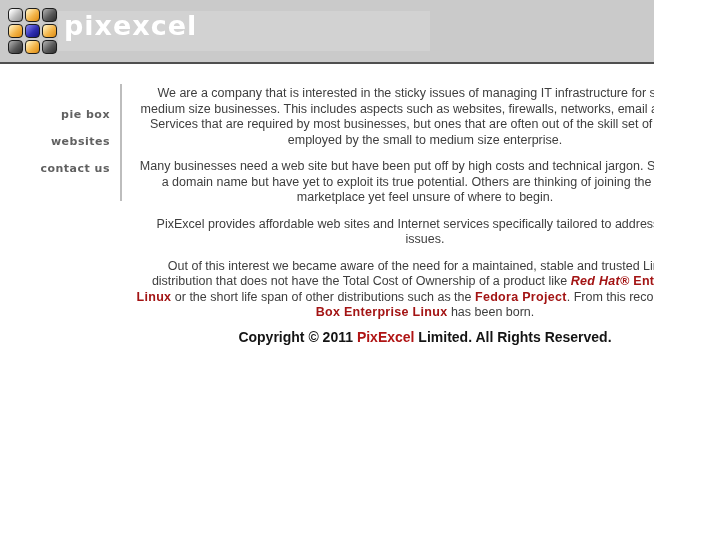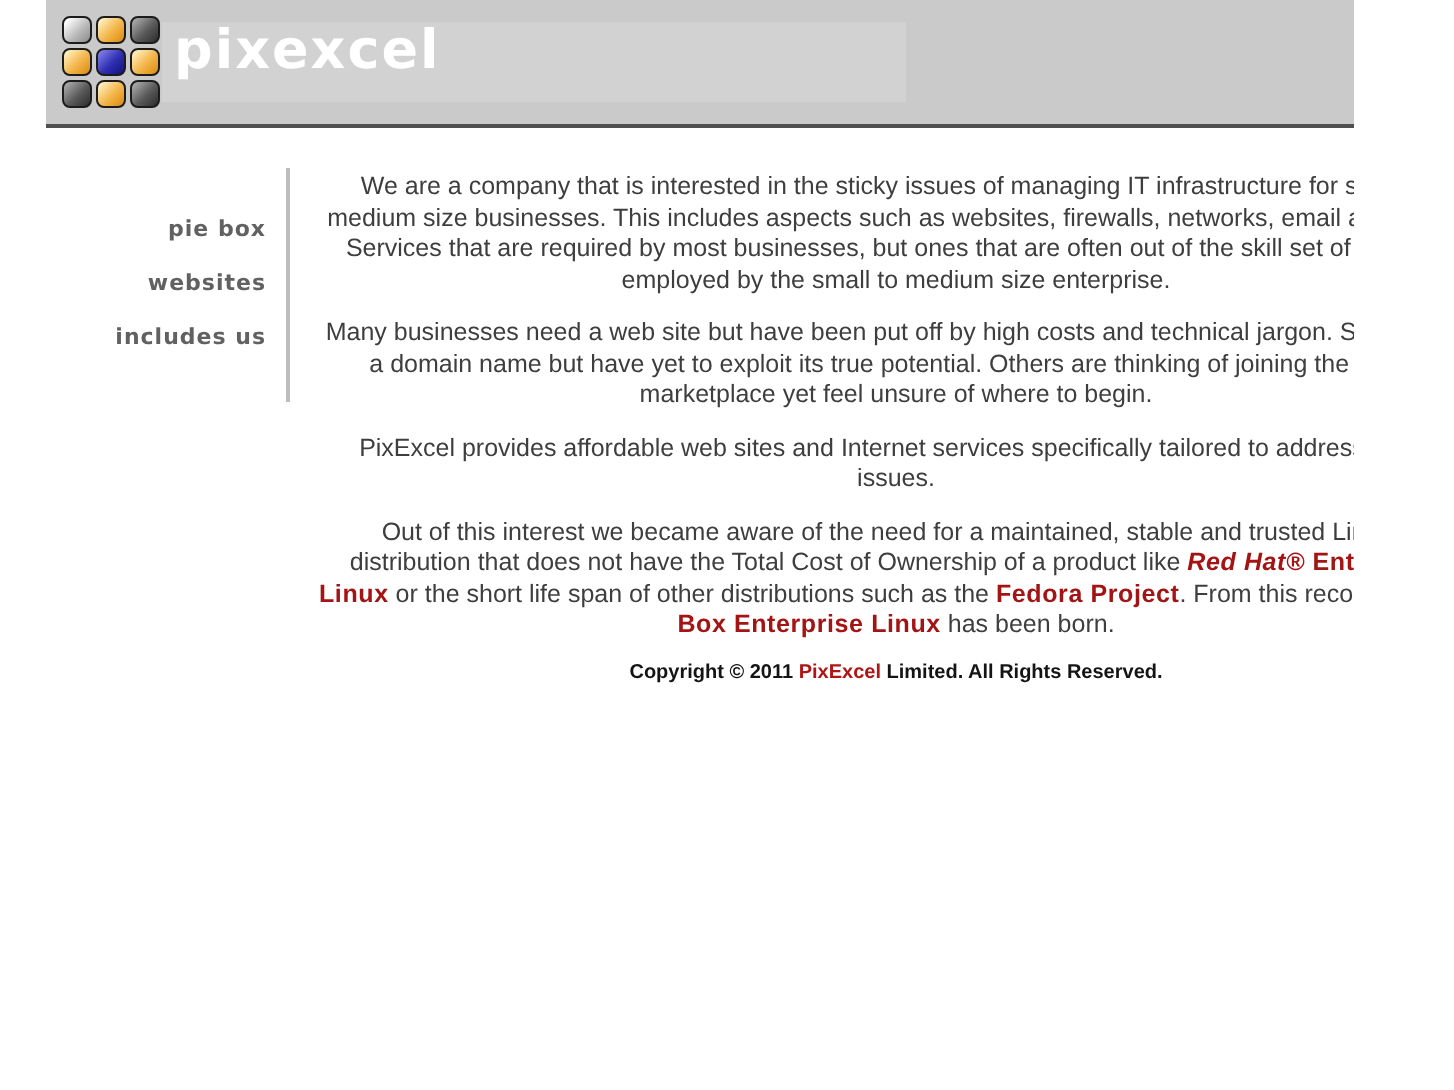--- a/index.html
+++ b/index.html
@@ -1,17 +1,17 @@
 <!DOCTYPE html>
 <html><head>
 <meta charset="utf-8">
 <style>
   html,body{margin:0;padding:0;background:#ffffff;}
   .page{position:relative;width:654px;height:545px;background:#ffffff;overflow:hidden;
-        font-family:"Liberation Sans","DejaVu Sans",sans-serif;margin-left:23px;}
+        font-family:"Liberation Sans","DejaVu Sans",sans-serif;}
 
   
   .header{position:absolute;left:0;top:0;width:727px;height:62px;background:#cacaca;
           border-bottom:2px solid #4f4f4f;}
   .title-band{position:absolute;left:58px;top:11px;width:372px;height:40px;background:#d2d2d2;}
   .logo{position:absolute;left:8px;top:8px;width:51px;height:48px;
         display:grid;grid-template-columns:repeat(3,15px);grid-template-rows:repeat(3,14px);
         gap:2px;}
   .cell{border:1px solid #1c1c1c;border-radius:4px;box-sizing:border-box;}
   .cell.silver{background:linear-gradient(135deg,#ffffff 10%,#bdbdbd 55%,#8a8a8a 100%);}
@@ -29,21 +29,21 @@
   .divider{position:absolute;left:120px;top:84px;width:2px;height:117px;background:#bdbdbd;}
 
   
   .main{position:absolute;left:136px;top:86px;width:578px;color:#3e3e3e;
         font-size:12.5px;line-height:15.5px;text-align:center;}
   .main p{margin:0 0 11px 0;}
   a.redlink{color:#a31414;font-weight:bold;text-decoration:none;letter-spacing:0.3px;}
   a.redlink em{}
 
   
-  .footer{margin-top:9px;color:#141414;font-size:10px;line-height:10.5px;font-weight:bold;}
+  .footer{margin-top:9px;color:#141414;font-size:14px;line-height:10.5px;font-weight:bold;}
   .footer p{margin:0 0 7px 0;}
   .brand-red{color:#b01414;text-decoration:none;font-weight:bold;}
   .tm-italic{font-style:italic;}
 </style>
 </head>
 <body>
 
 <div class="page">
 
   <div class="header">
@@ -58,21 +58,21 @@
       <div class="cell dark"></div>
       <div class="cell gold"></div>
       <div class="cell dark"></div>
     </div>
     <div class="site-title">pixexcel</div>
   </div>
 
   <div class="sidebar">
     <a href="#">pie box</a>
     <a href="#">websites</a>
-    <a href="#">includes us</a>
+    <a href="#">contact us</a>
   </div>
   <div class="divider"></div>
 
   <div class="main">
     <p>We are a company that is interested in the sticky issues of managing IT infrastructure for small to medium size businesses. This includes aspects such as websites, firewalls, networks, email and so on. Services that are required by most businesses, but ones that are often out of the skill set of the staff employed by the small to medium size enterprise.</p>
     <p>Many businesses need a web site but have been put off by high costs and technical jargon. Some have a domain name but have yet to exploit its true potential. Others are thinking of joining the online marketplace yet feel unsure of where to begin.</p>
     <p>PixExcel provides affordable web sites and Internet services specifically tailored to address these issues.</p>
 
     <p><span>Out of this interest we became aware of the need for a maintained, stable and trusted Linux® distribution that does not have the Total Cost of Ownership of a product like </span><a href="#" class="redlink"><em>Red Hat®</em><span> Enterprise Linux</span></a><span> or the short life span of other distributions such as the </span><a href="#" class="redlink">Fedora Project</a><span>. From this recognition </span><a href="#" class="redlink">Pie Box Enterprise Linux</a><span> has been born.</span></p>
 

